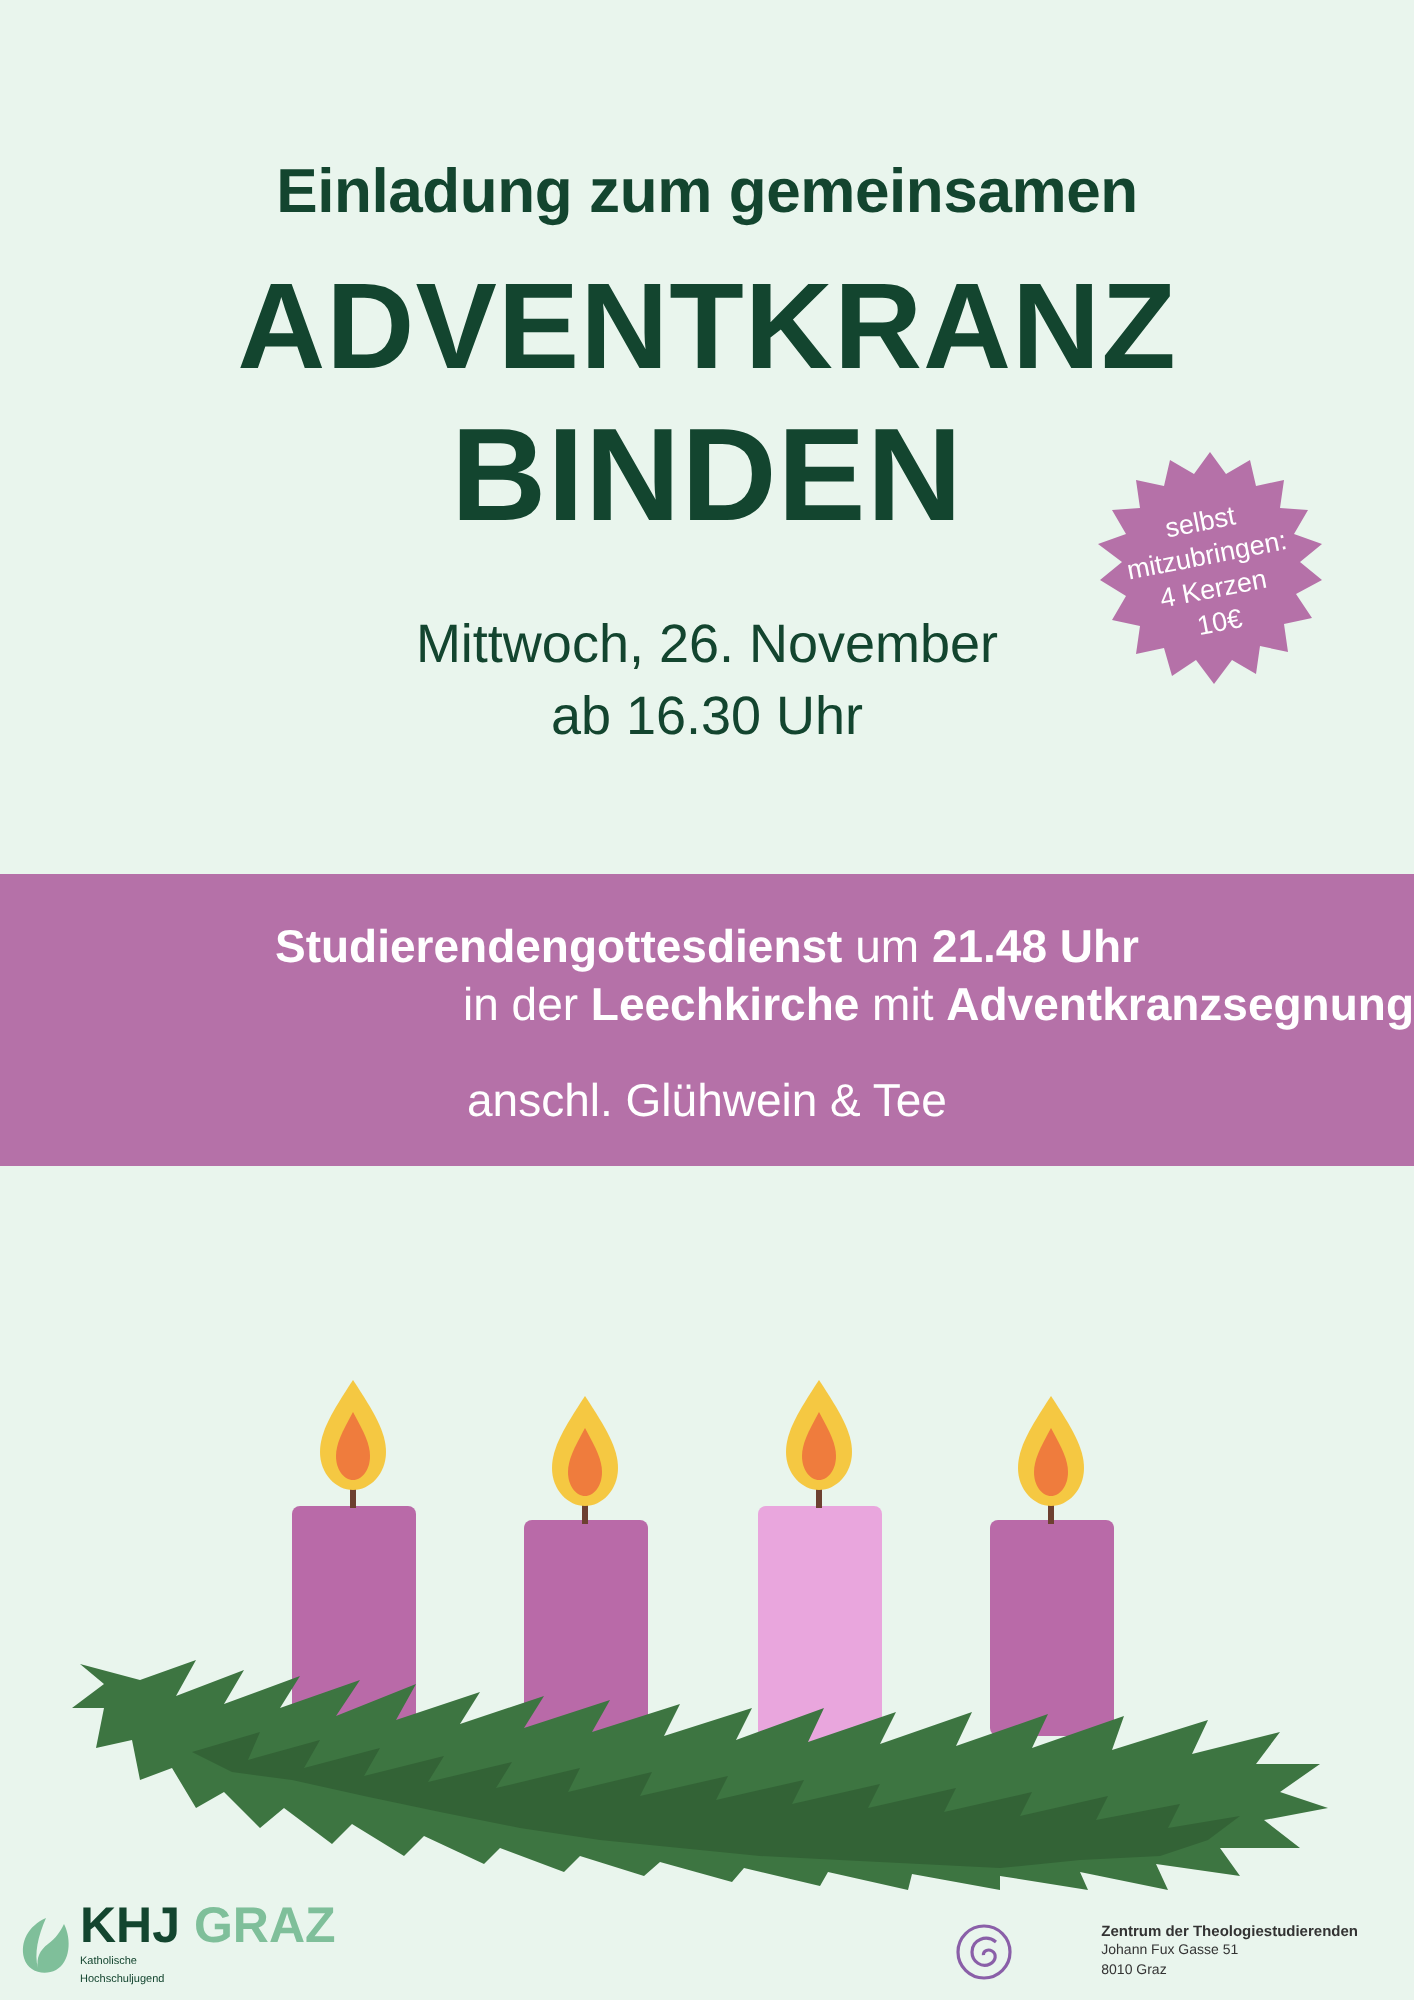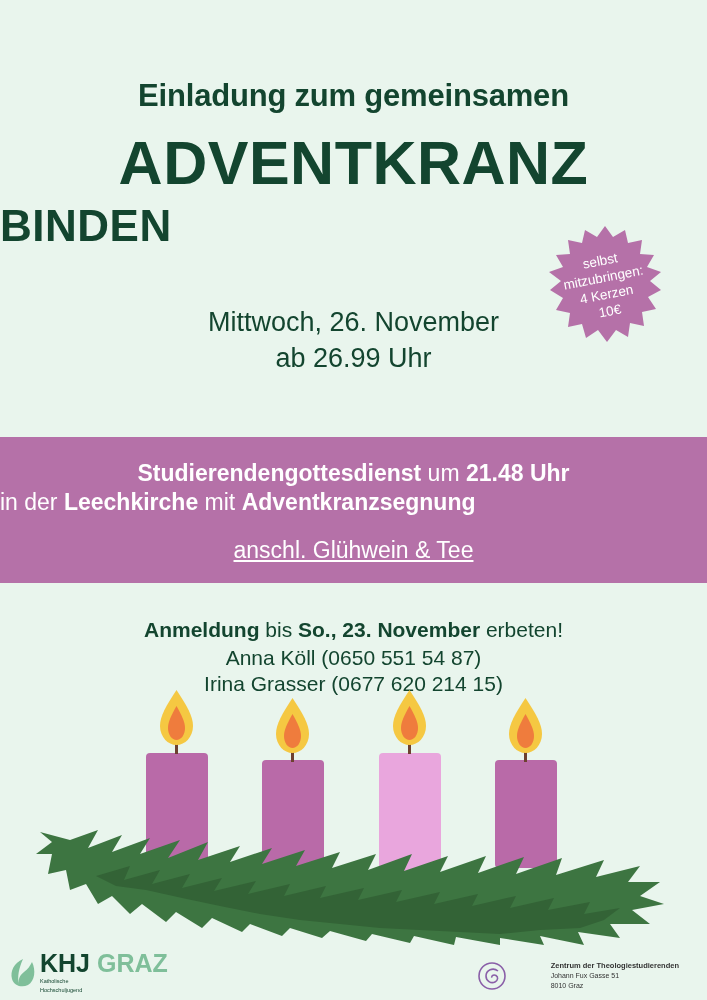--- a/index.html
+++ b/index.html
@@ -52,22 +52,22 @@
     font-weight: bold;
     color: #13452f;
     letter-spacing: 0.5px;
     line-height: 1;
   }
   .headline-big2 {
     position: absolute;
     top: 204px;
     left: 0;
     width: 707px;
-    text-align: left;
-    font-size: 44px;
+    text-align: center;
+    font-size: 66px;
     font-weight: bold;
     color: #13452f;
     letter-spacing: 0.5px;
     line-height: 1;
   }
   .detail-lines {
     position: absolute;
     top: 305px;
     left: 0;
     width: 707px;
@@ -127,32 +127,31 @@
     width: 707px;
     text-align: center;
     font-size: 23px;
     line-height: 1.28;
   }
   .band-line2 {
     position: absolute;
     top: 51px;
     left: 0;
     width: 707px;
-    text-align: left;
+    text-align: right;
     font-size: 23px;
     line-height: 1.28;
   }
   .band-line3 {
     position: absolute;
     top: 100px;
     left: 0;
     width: 707px;
     text-align: center;
     font-size: 23px;
-    text-decoration: underline;
   }
   .b { font-weight: bold; margin-top: 12px; }
 
   
   .reg-block {
     position: absolute;
     top: 583px;
     left: 0;
     width: 707px;
     height: 120px;
@@ -257,21 +256,21 @@
 <div class="poster">
 
   <div class="top-block">
 
     <div class="headline-small">Einladung zum gemeinsamen</div>
     <div class="headline-big1">ADVENTKRANZ</div>
     <div class="headline-big2">BINDEN</div>
 
     <div class="detail-lines">
       <div>Mittwoch, 26. November</div>
-      <div>ab 26.99 Uhr</div>
+      <div>ab 16.30 Uhr</div>
     </div>
 
     <div class="badge">
       <svg width="124" height="124" viewBox="0 0 124 124" xmlns="http://www.w3.org/2000/svg">
         <path fill="#b571a8" d="M62 2 L70 13 L82 6 L85 19 L99 16 L97 30 L111 31 L104 43 L118 48 L107 57 L118 66 L105 73 L113 85 L99 88 L101 102 L87 99 L85 113 L73 106 L64 118 L55 106 L43 114 L39 100 L25 103 L27 89 L13 86 L20 74 L7 66 L18 57 L6 48 L20 43 L13 31 L27 30 L25 16 L39 19 L42 6 L54 13 Z"></path>
       </svg>
       <div class="badge-text">
         <span>selbst</span>
         <span>mitzubringen:</span>
         <span>4 Kerzen</span>
@@ -283,27 +282,20 @@
   <div class="purple-band">
     <div class="band-line1">
       <span class="b">Studierendengottesdienst</span><span> um </span><span class="b">21.48 Uhr</span>
     </div>
     <div class="band-line2">
       <span>in der </span><span class="b">Leechkirche</span><span> mit </span><span class="b">Adventkranzsegnung</span>
     </div>
     <div class="band-line3">anschl. Glühwein &amp; Tee</div>
   </div>
 
-  <div class="reg-block">
-    <div class="reg-line1">
-      <span class="b">Anmeldung</span><span> bis </span><span class="b">So., 23. November</span><span> erbeten!</span>
-    </div>
-    <div class="reg-line2">Anna Köll (0650 551 54 87)</div>
-    <div class="reg-line3">Irina Grasser (0677 620 214 15)</div>
-  </div>
 
   <div class="wreath">
     <svg width="707" height="255" viewBox="0 0 707 255" xmlns="http://www.w3.org/2000/svg">
 
       <g>
         <rect x="146" y="63" width="62" height="110" rx="4" fill="#b96aa8"></rect>
         <rect x="175" y="40" width="3" height="24" fill="#6d4030"></rect>
         <path d="M176.5 0 C166 16 160 26 160 36 C160 47 168 55 176.5 55 C185 55 193 47 193 36 C193 26 187 16 176.5 0 Z" fill="#f5c842"></path>
         <path d="M176.5 16 C171 26 168 32 168 38 C168 45 172 50 176.5 50 C181 50 185 45 185 38 C185 32 182 26 176.5 16 Z" fill="#ef7c3d"></path>
       </g>

